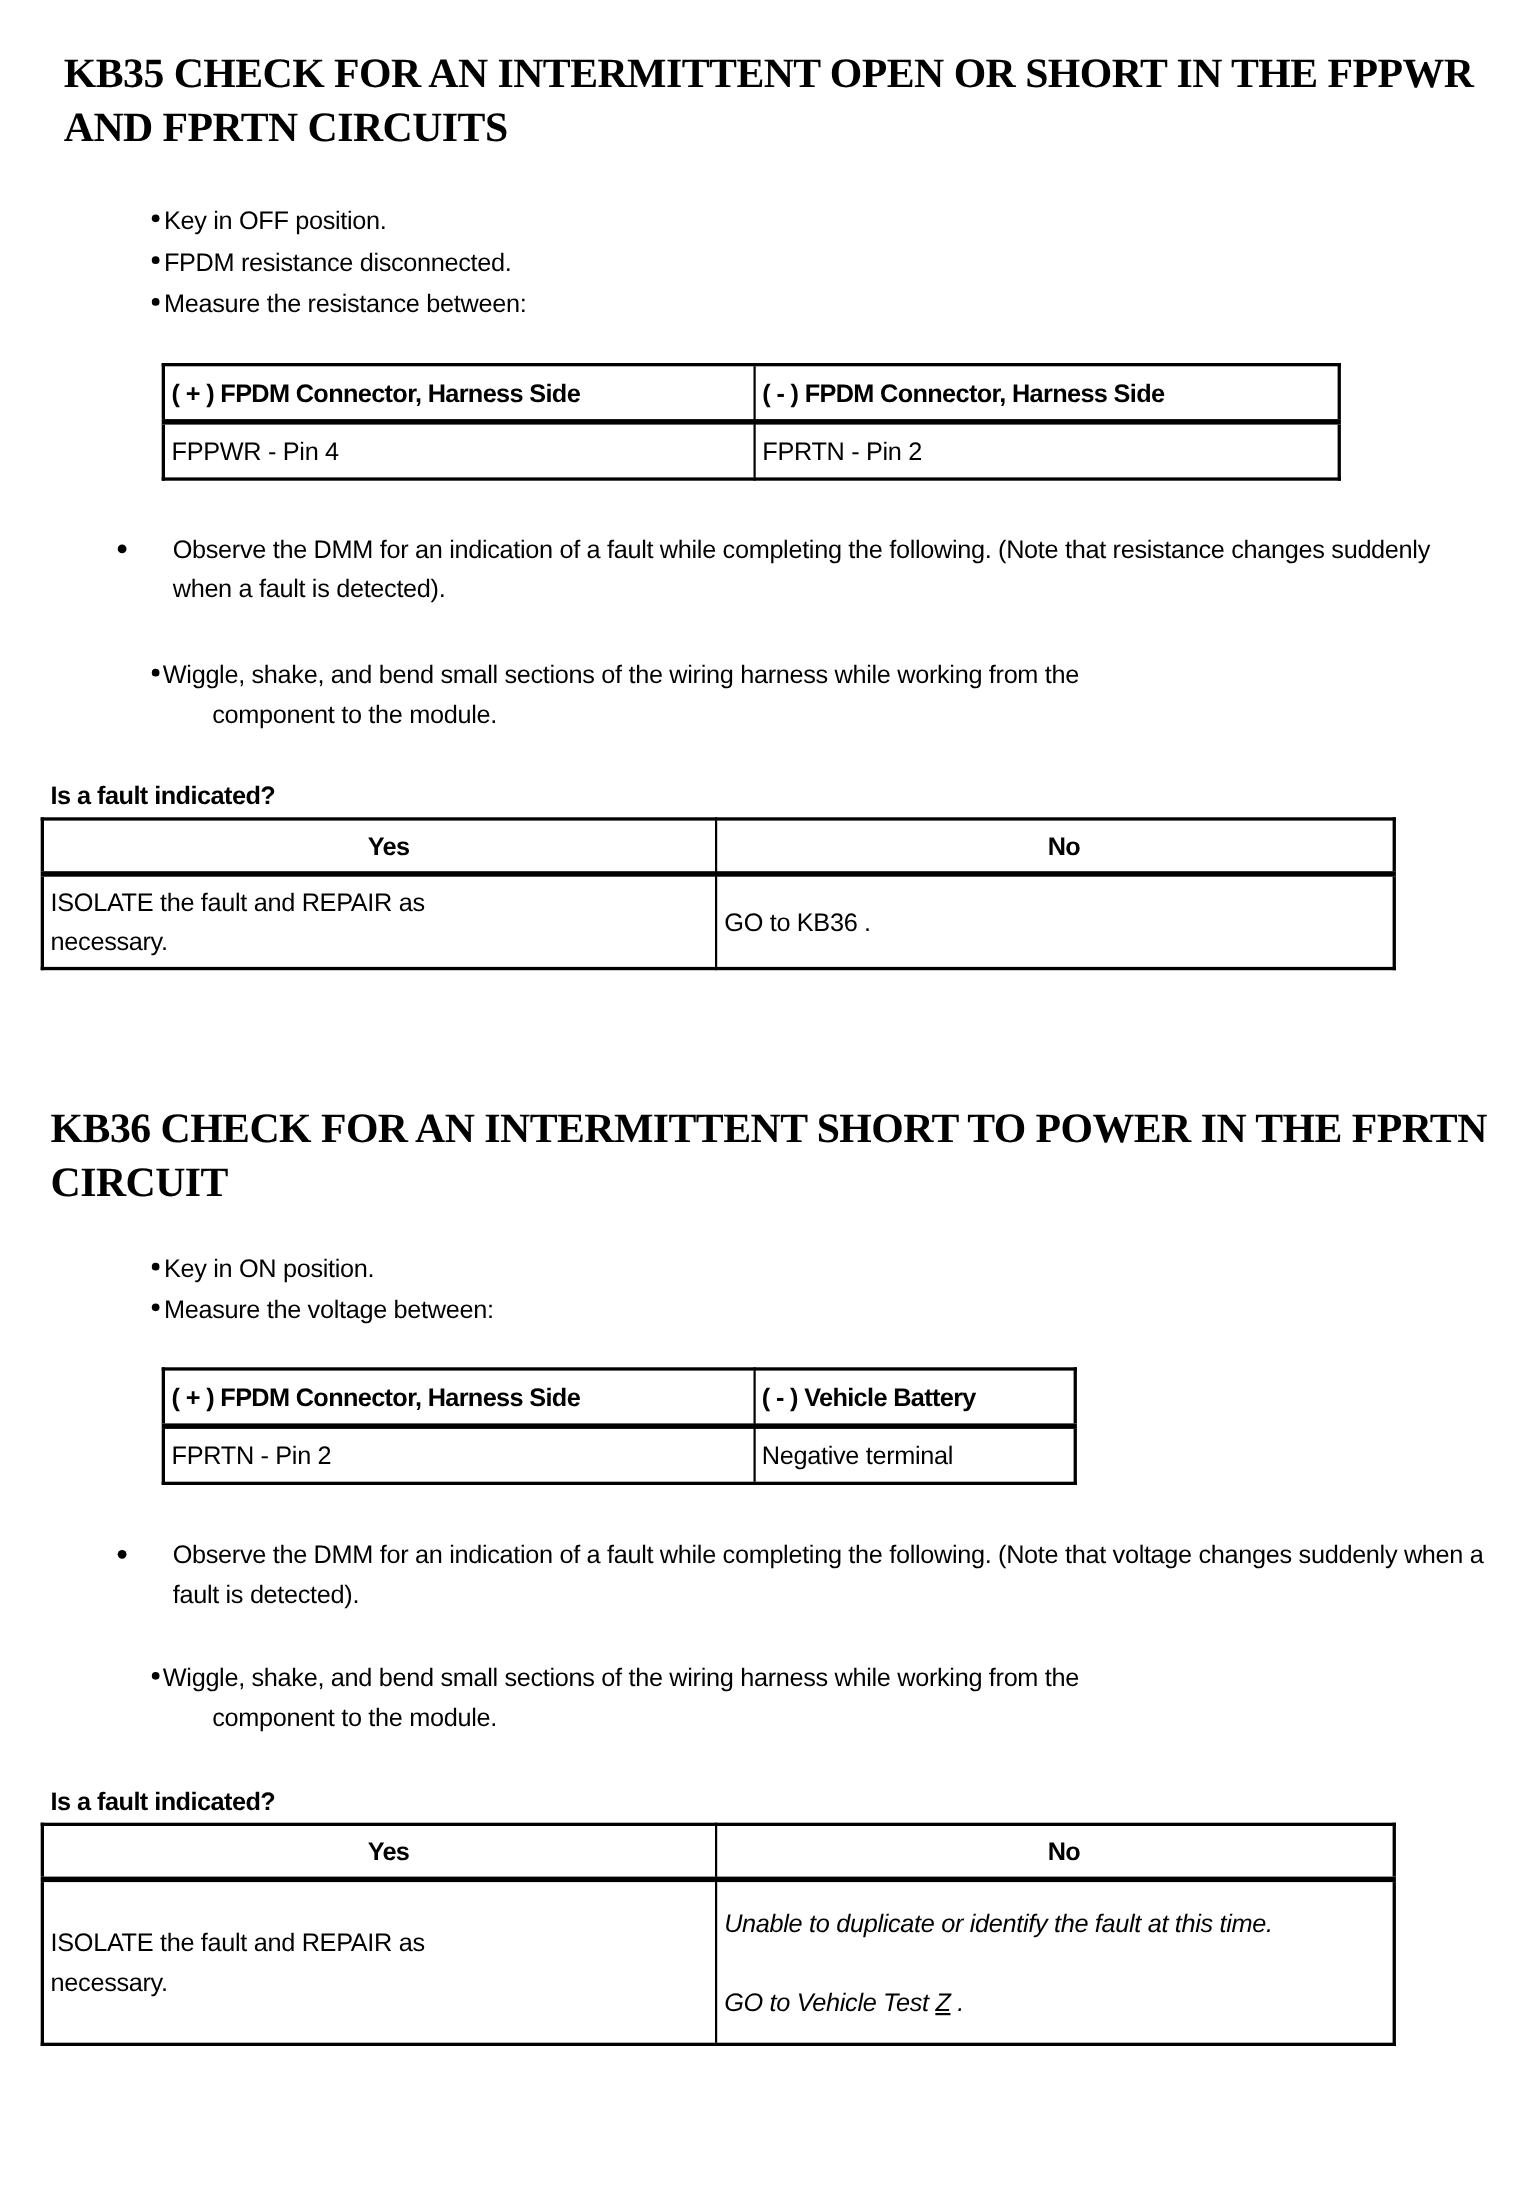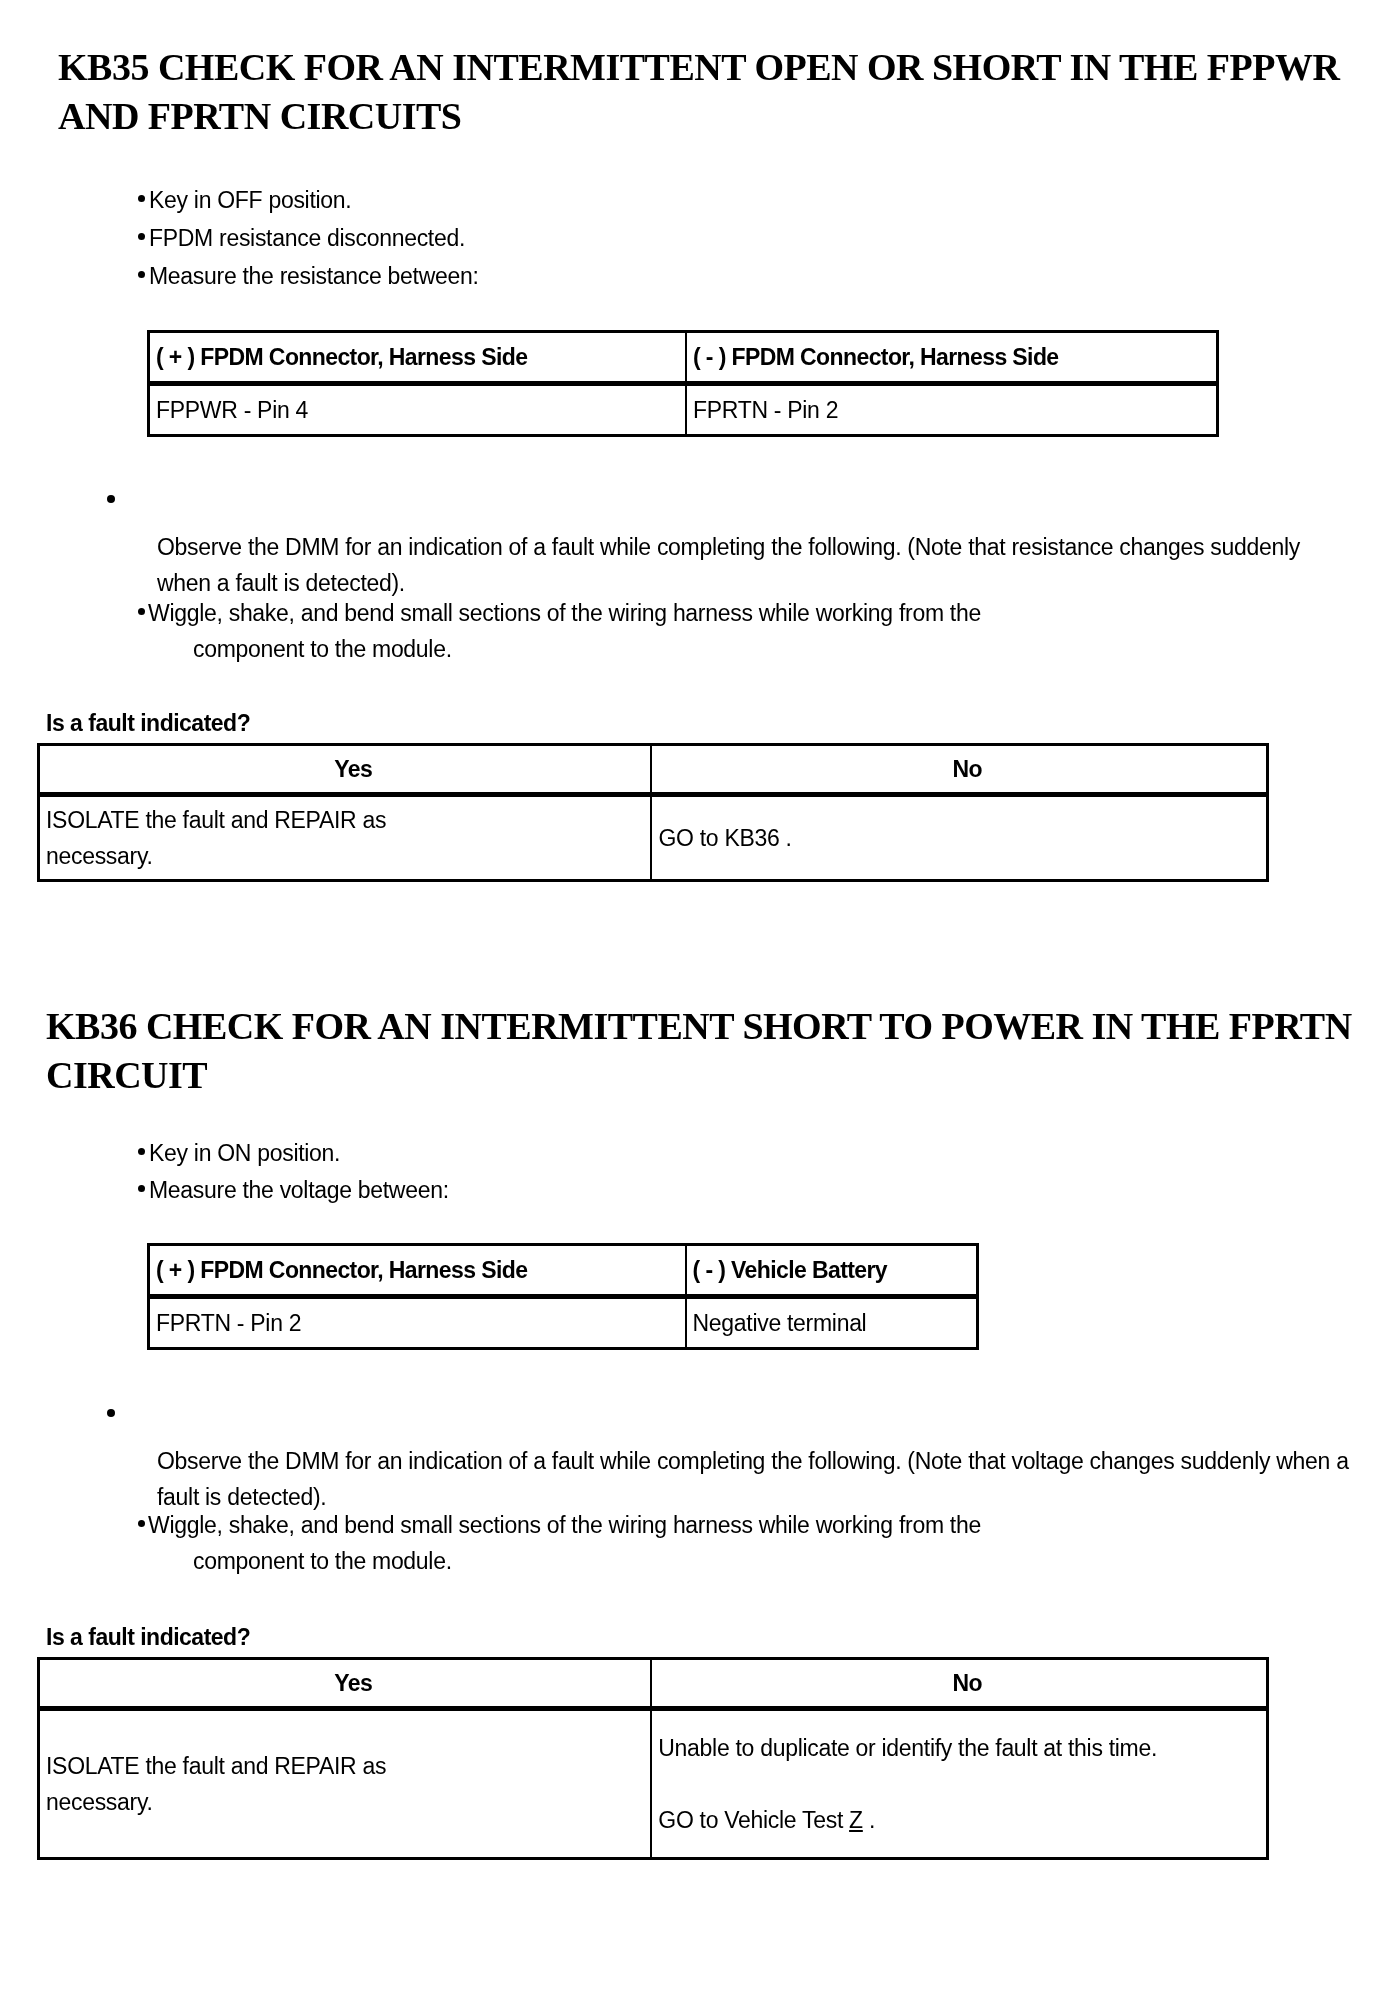--- a/index.html
+++ b/index.html
@@ -18,21 +18,21 @@
   .txt {
     font-family: "Liberation Sans", "DejaVu Sans", sans-serif;
     font-size: 23px;
     line-height: 36px;
     letter-spacing: -0.3px;
   }
   .li { position: absolute; left: 138px; }
   .li .dot { display: inline-block; width: 7px; height: 7px; border-radius: 50%; background: #000; margin-right: 4px; vertical-align: middle; position: relative; top: -3px; }
   .obs { position: absolute; left: 100px; width: 1250px; }
   .obs .dot { position: absolute; left: 7px; top: 14px; width: 8px; height: 8px; border-radius: 50%; background: #000; }
-  .obs .body { margin-left: 57px; margin-top: 48px; }
+  .obs .body { margin-left: 57px; }
   .wig { position: absolute; left: 138px; width: 1200px; }
   .wig .dot { display: inline-block; width: 7px; height: 7px; border-radius: 50%; background: #000; margin-right: 3px; vertical-align: middle; position: relative; top: -3px; }
   .wig .cont { padding-left: 55px; }
   .q { position: absolute; left: 46px; font-weight: bold; letter-spacing: -0.5px; }
   table.grid { position: absolute; border-collapse: collapse; border: 3px solid #000; }
   table.grid th, table.grid td { border: 2px solid #000; padding: 0 6px; vertical-align: middle; text-align: left; }
   table.grid thead tr { border-bottom: 5px solid #000; }
   table.grid th { font-weight: bold; letter-spacing: -0.6px; white-space: nowrap; margin-left: 23px; }
   table.yn th { text-align: center; padding-left: 22px; }
   .u { text-decoration: underline; }
@@ -139,20 +139,20 @@
     </colgroup>
   <thead>
     <tr style="height:50px;">
       <th>Yes</th>
       <th>No</th>
     </tr>
   </thead>
   <tbody>
     <tr style="height:150px;">
       <td style="padding-right:200px;">ISOLATE the fault and REPAIR as necessary.</td>
-      <td style="padding-right:60px;">
+      <td style="padding-right:60px;font-style:italic;">
         <div>Unable to duplicate or identify the fault at this time.</div>
         <div style="height:36px;"></div>
         <div><span>GO to Vehicle Test </span><span class="u">Z</span><span> .</span></div>
       </td>
     </tr>
   </tbody>
 </table>
 
 </body></html>

